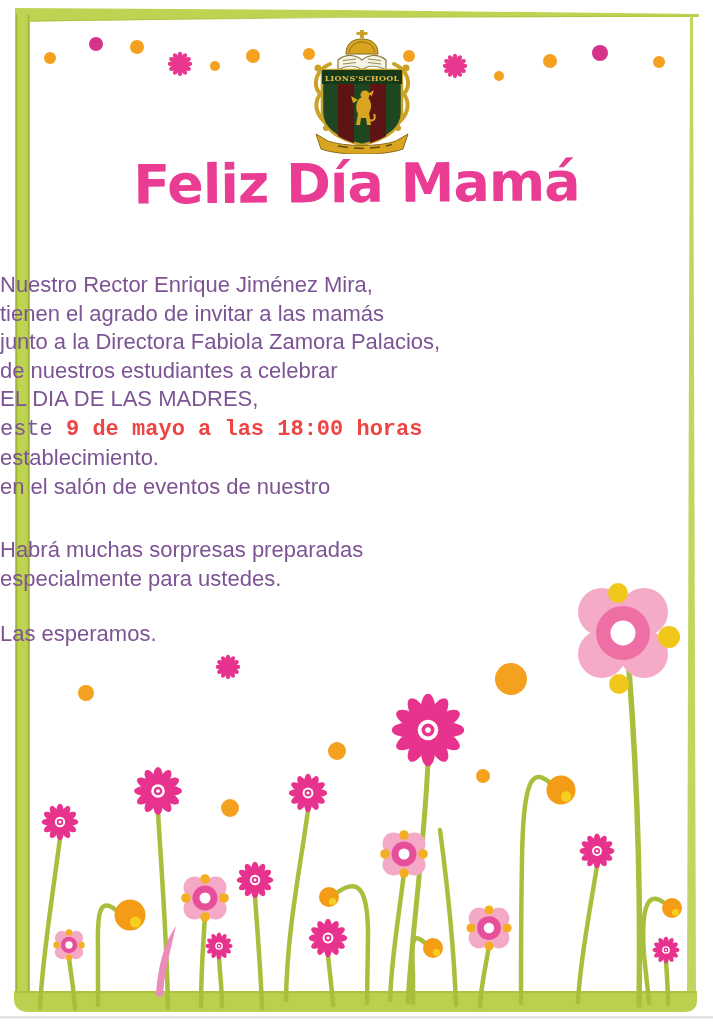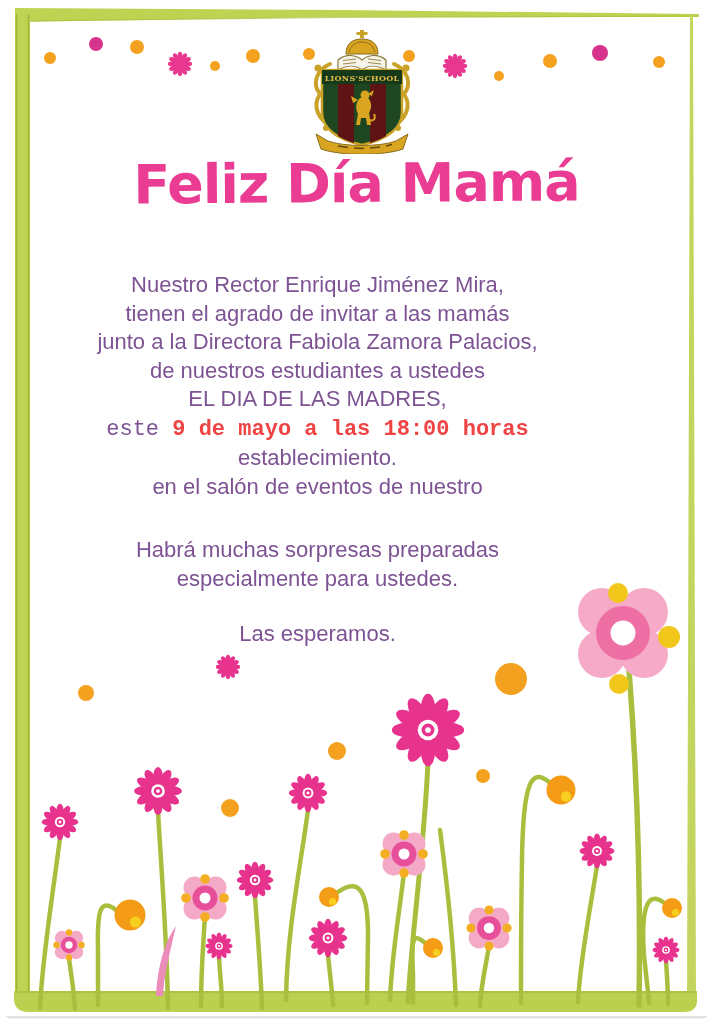--- a/index.html
+++ b/index.html
@@ -1,29 +1,29 @@
 <!DOCTYPE html>
 <html><head>
 <meta charset="utf-8">
 <style>
   html,body{margin:0;padding:0;background:#ffffff;}
   .page{
     position:relative;width:713px;height:1024px;overflow:hidden;
-    background:#ffffff;font-family:"Liberation Sans",sans-serif;border-radius:23px;
+    background:#ffffff;font-family:"Liberation Sans",sans-serif;
   }
   .bg-svg{position:absolute;left:0;top:0;width:713px;height:1024px;}
   .crest-wrap{position:absolute;left:304px;top:30px;width:116px;height:124px;}
   .title{
     position:absolute;left:0;top:152px;width:713px;text-align:center;
     font-family:"DejaVu Sans",sans-serif;font-weight:bold;
     font-size:54px;letter-spacing:-1px;color:#E93C92;
     transform:rotate(-0.4deg);
   }
   .body-par{
-    position:absolute;left:0;width:635px;text-align:center;
+    position:absolute;left:0;width:635px;
     font-size:22px;line-height:28.5px;color:#7D5394;
   }
   .body-par span{display:block;}
   .inline-line{display:block;}
   .inline-line span{display:inline;white-space:pre;font-family:Liberation Mono, monospace;}
   .bold-purple{font-weight:bold;color:#ef4444;}
   .p-invite{top:271px;}
   .p-surprise{top:536px;}
   .p-closing{top:620px;}
 </style>
@@ -237,21 +237,21 @@
       </g>
     </svg>
   </div>
 
   <div class="title">Feliz Día Mamá</div>
 
   <div class="body-par p-invite">
     <span>Nuestro Rector Enrique Jiménez Mira,</span>
     <span>tienen el agrado de invitar a las mamás</span>
     <span>junto a la Directora Fabiola Zamora Palacios,</span>
-    <span>de nuestros estudiantes a ustedes</span>
+    <span>de nuestros estudiantes a celebrar</span>
     <span>EL DIA DE LAS MADRES,</span>
     <span class="inline-line"><span>este </span><span class="bold-purple">9 de mayo a las 18:00 horas</span></span>
     <span>establecimiento.</span>
     <span>en el salón de eventos de nuestro</span>
   </div>
 
   <div class="body-par p-surprise">
     <span>Habrá muchas sorpresas preparadas</span>
     <span>especialmente para ustedes.</span>
   </div>

